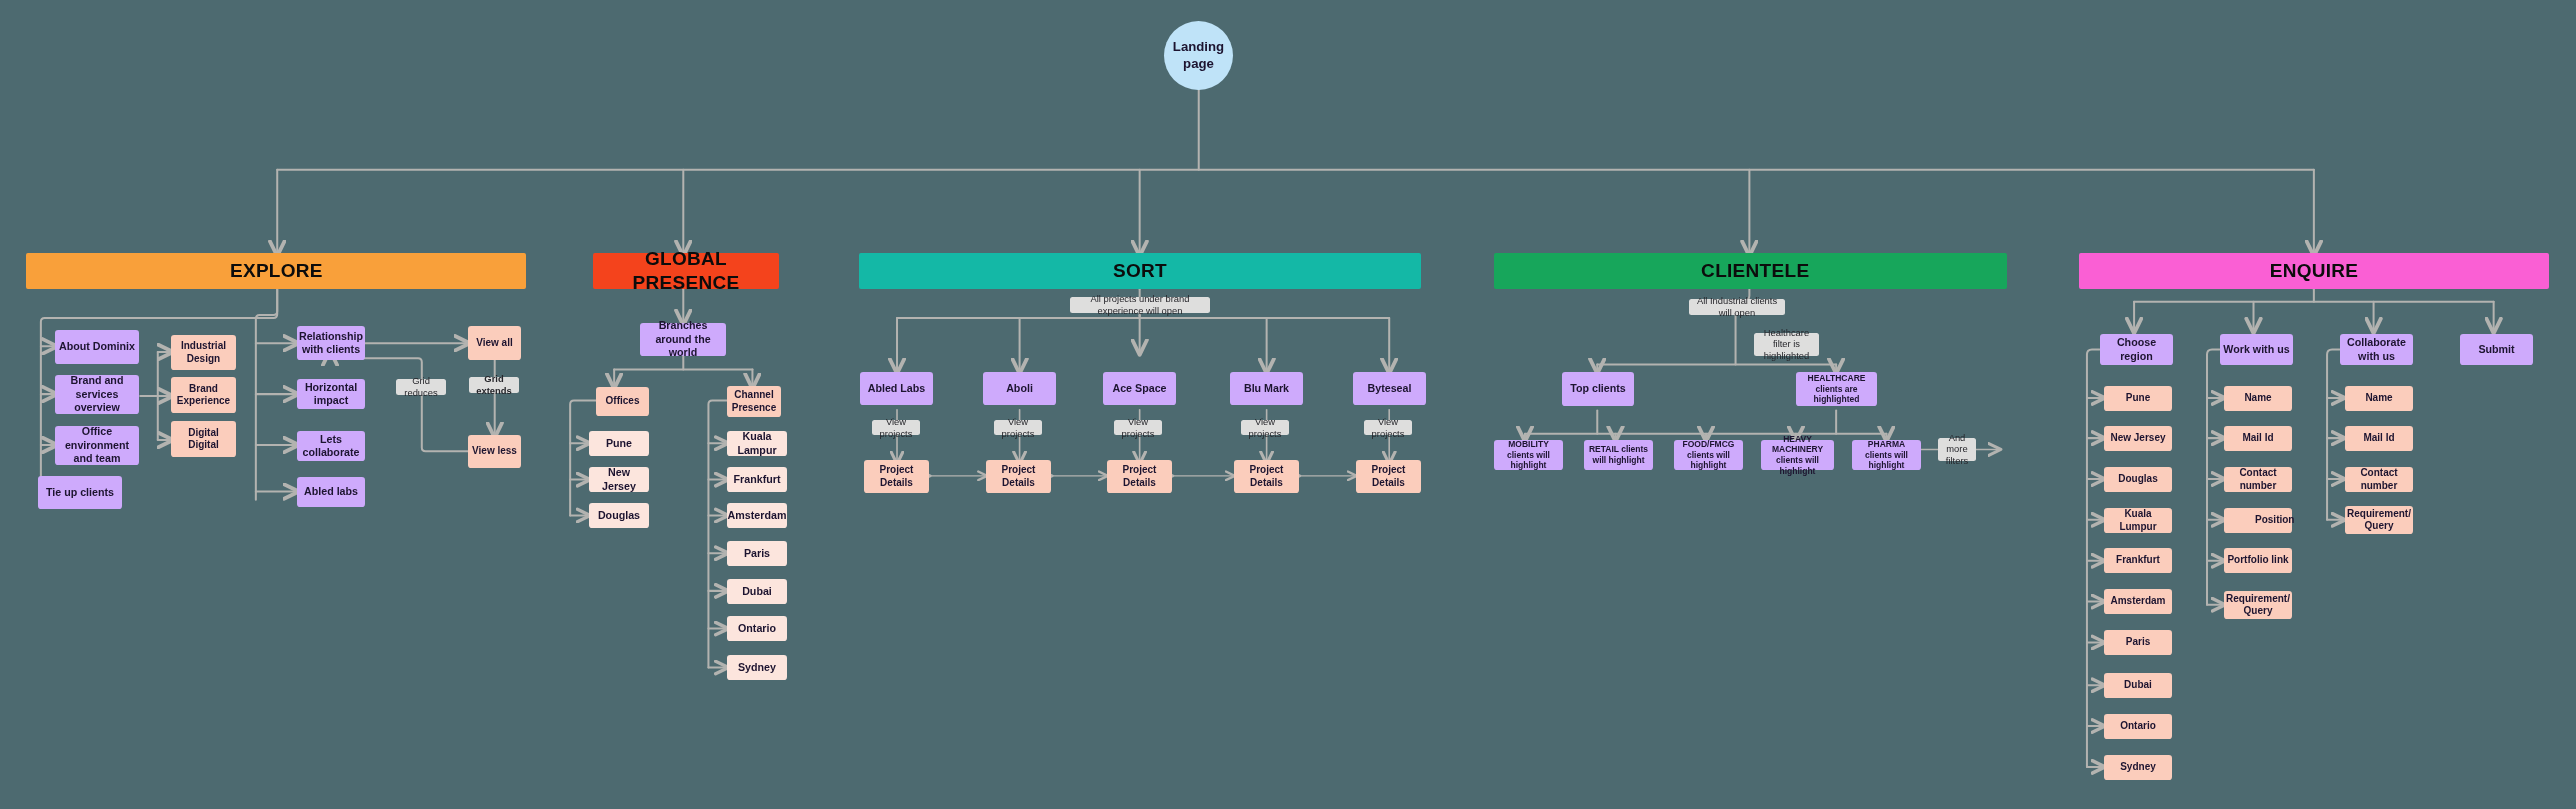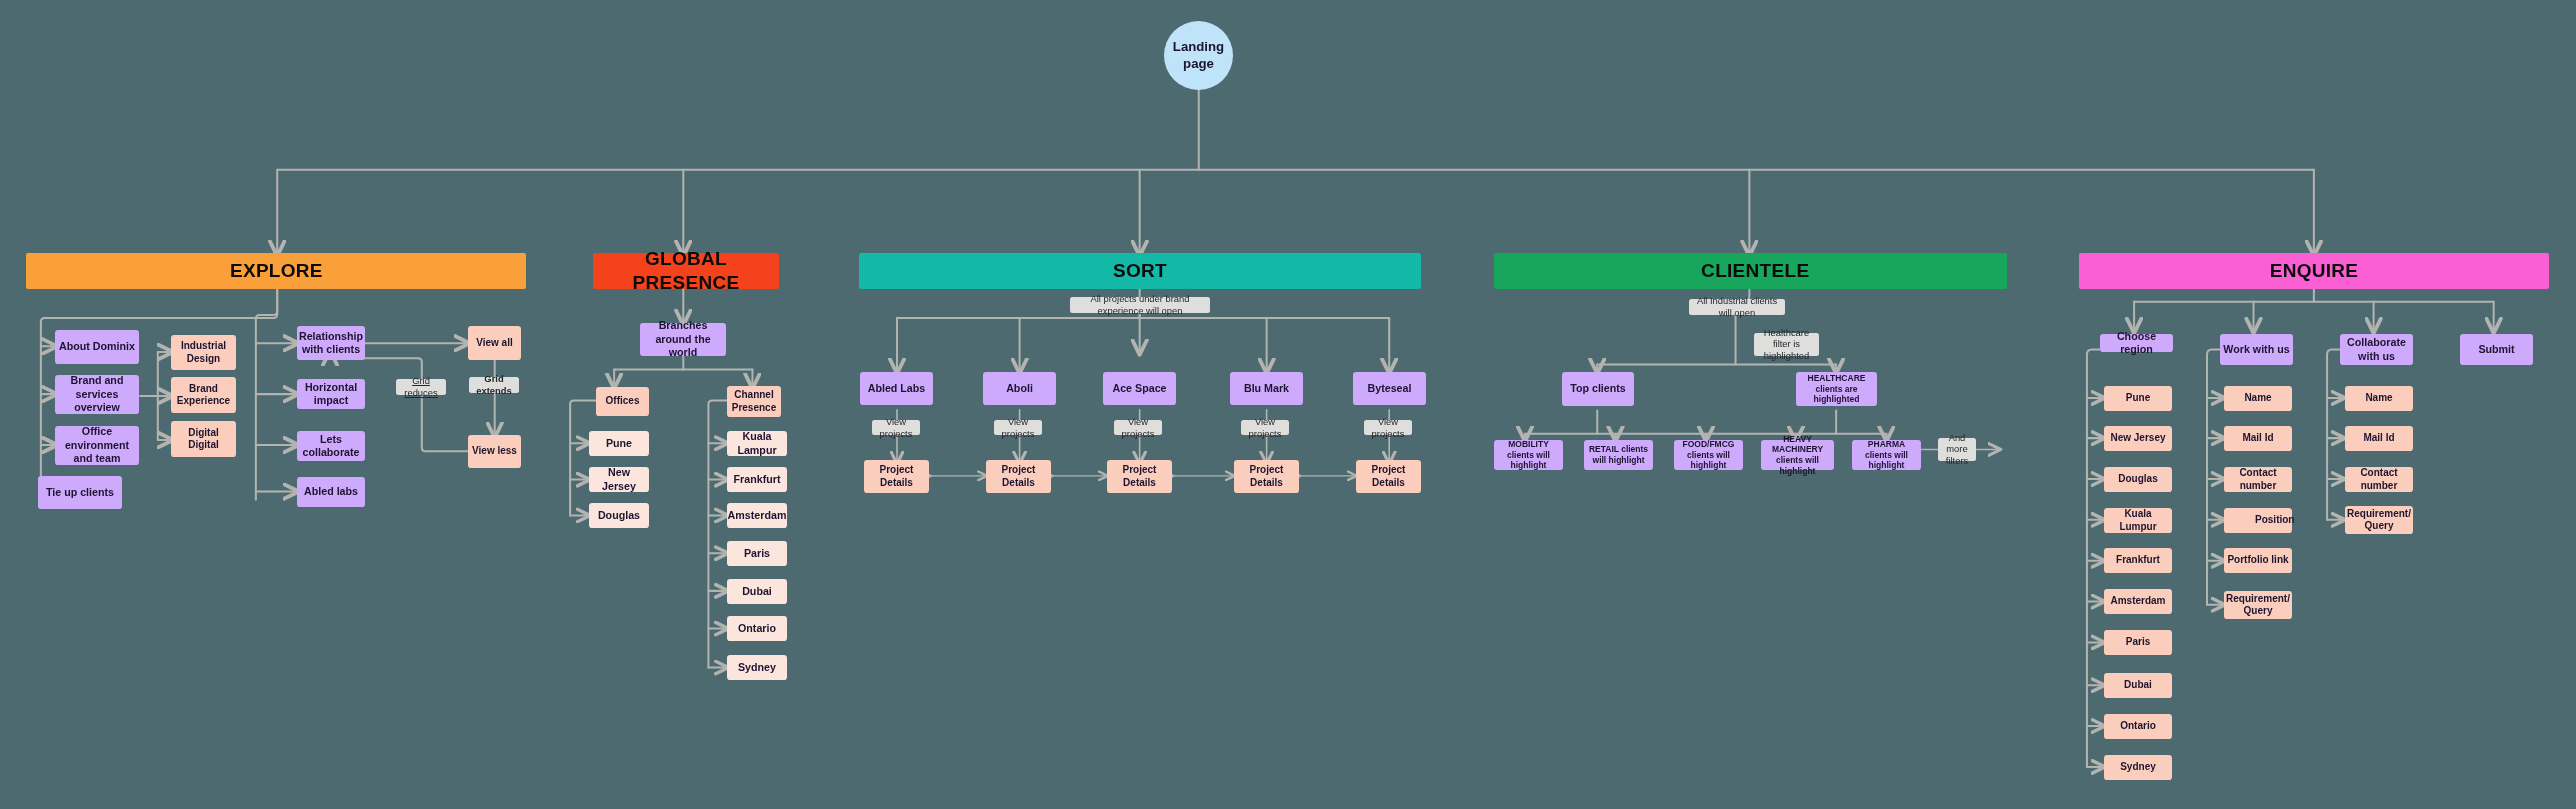--- a/index.html
+++ b/index.html
@@ -243,21 +243,21 @@
   <div class="node peach" style="left:171px; top:421px; width:65px; height:36px;">Digital Digital</div>
 
   <div class="node purple" style="left:297px; top:326px; width:68px; height:34px;">Relationship with clients</div>
   <div class="node purple" style="left:297px; top:379px; width:68px; height:30px;">Horizontal impact</div>
   <div class="node purple" style="left:297px; top:431px; width:68px; height:30px;">Lets collaborate</div>
   <div class="node purple" style="left:297px; top:477px; width:68px; height:30px;">Abled labs</div>
 
   <div class="node peach" style="left:468px; top:326px; width:53px; height:34px;">View all</div>
   <div class="node peach" style="left:468px; top:435px; width:53px; height:33px;">View less</div>
 
-  <div class="node note" style="left:396px; top:379px; width:50px; height:16.4px;text-decoration:underline;">Grid reduces</div>
+  <div class="node note" style="left:396px; top:379px; width:50px; height:16.4px;">Grid reduces</div>
   <div class="node note" style="left:469px; top:377px; width:50px; height:16.4px;font-weight:bold;">Grid extends</div>
 
   <div class="node purple" style="left:640px; top:323px; width:86px; height:33px;">Branches around the world</div>
 
   <div class="node peach" style="left:596px; top:387px; width:53px; height:29px;">Offices</div>
   <div class="node peach-light" style="left:589px; top:431px; width:60px; height:25px;">Pune</div>
   <div class="node peach-light" style="left:589px; top:467px; width:60px; height:25px;">New Jersey</div>
   <div class="node peach-light" style="left:589px; top:503px; width:60px; height:25px;">Douglas</div>
 
   <div class="node peach" style="left:727px; top:386px; width:54px; height:31px;">Channel Presence</div>
@@ -296,21 +296,21 @@
   <div class="node purple xs" style="left:1796px; top:372px; width:81px; height:34px;">HEALTHCARE clients are highlighted</div>
 
   <div class="node purple xs" style="left:1494px; top:440px; width:69px; height:30px;">MOBILITY clients will highlight</div>
   <div class="node purple xs" style="left:1584px; top:440px; width:69px; height:30px;">RETAIL clients will highlight</div>
   <div class="node purple xs" style="left:1674px; top:440px; width:69px; height:30px;">FOOD/FMCG clients will highlight</div>
   <div class="node purple xs" style="left:1761px; top:440px; width:73px; height:30px;">HEAVY MACHINERY clients will highlight</div>
   <div class="node purple xs" style="left:1852px; top:440px; width:69px; height:30px;">PHARMA clients will highlight</div>
 
   <div class="node note" style="left:1938px; top:438px; width:38px; height:22.6px;">And more filters</div>
 
-  <div class="node purple" style="left:2100px; top:334px; width:73px; height:18px;">Choose region</div>
+  <div class="node purple" style="left:2100px; top:334px; width:73px; height:31px;">Choose region</div>
   <div class="node purple" style="left:2220px; top:334px; width:73px; height:31px;">Work with us</div>
   <div class="node purple" style="left:2340px; top:334px; width:73px; height:31px;">Collaborate with us</div>
   <div class="node purple" style="left:2460px; top:334px; width:73px; height:31px;">Submit</div>
 
   <div class="node peach" style="left:2104px; top:386px; width:68px; height:25px;">Pune</div>
   <div class="node peach" style="left:2104px; top:426px; width:68px; height:25px;">New Jersey</div>
   <div class="node peach" style="left:2104px; top:467px; width:68px; height:25px;">Douglas</div>
   <div class="node peach" style="left:2104px; top:508px; width:68px; height:25px;">Kuala Lumpur</div>
   <div class="node peach" style="left:2104px; top:548px; width:68px; height:25px;">Frankfurt</div>
   <div class="node peach" style="left:2104px; top:589px; width:68px; height:25px;">Amsterdam</div>

